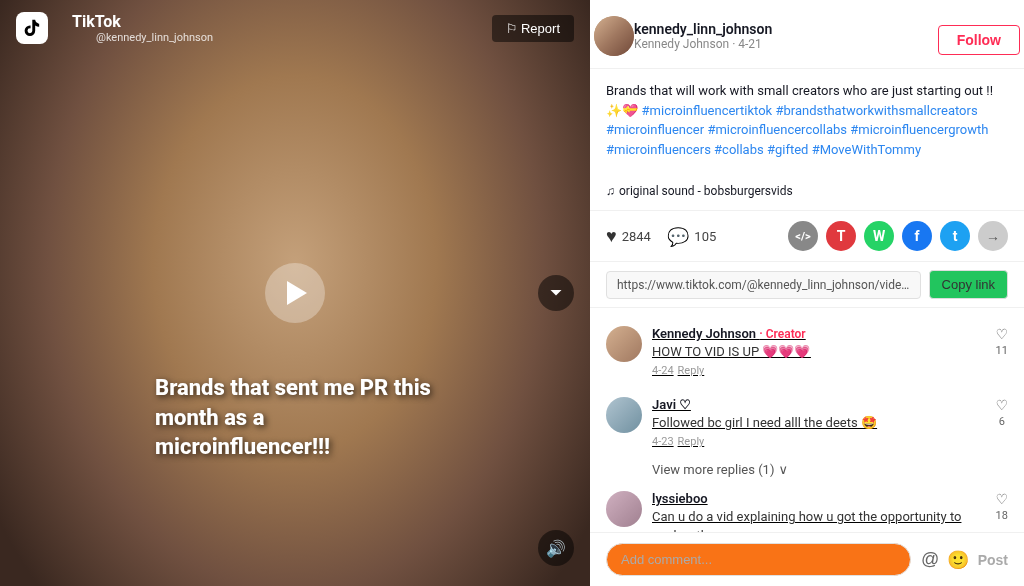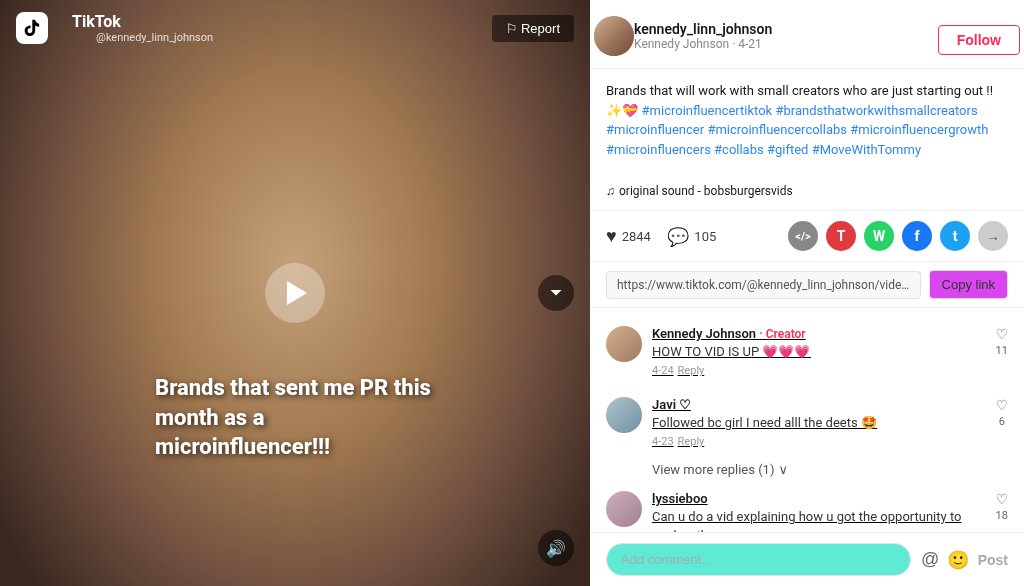--- a/index.html
+++ b/index.html
@@ -315,21 +315,21 @@
       border-radius: 4px;
       padding: 6px 10px;
       font-size: 12px;
       color: #555;
       overflow: hidden;
       text-overflow: ellipsis;
       white-space: nowrap;
     }
 
     .copy-link-btn {
-      background: #d946ef;
+      background: #22c55e;
       border: 1px solid #ddd;
       border-radius: 4px;
       padding: 6px 12px;
       font-size: 13px;
       cursor: pointer;
       white-space: nowrap;
       color: #333;
     }
 
     
@@ -428,21 +428,21 @@
       background: #fff;
     }
 
     .comment-input {
       flex: 1;
       border: 1px solid #e0e0e0;
       border-radius: 20px;
       padding: 8px 14px;
       font-size: 13px;
       color: #333;
-      background: #5eead4;
+      background: #f97316;
       outline: none;
     }
 
     .comment-input::placeholder { color: #aaa; }
 
     .comment-actions {
       display: flex;
       align-items: center;
       gap: 8px;
     }

